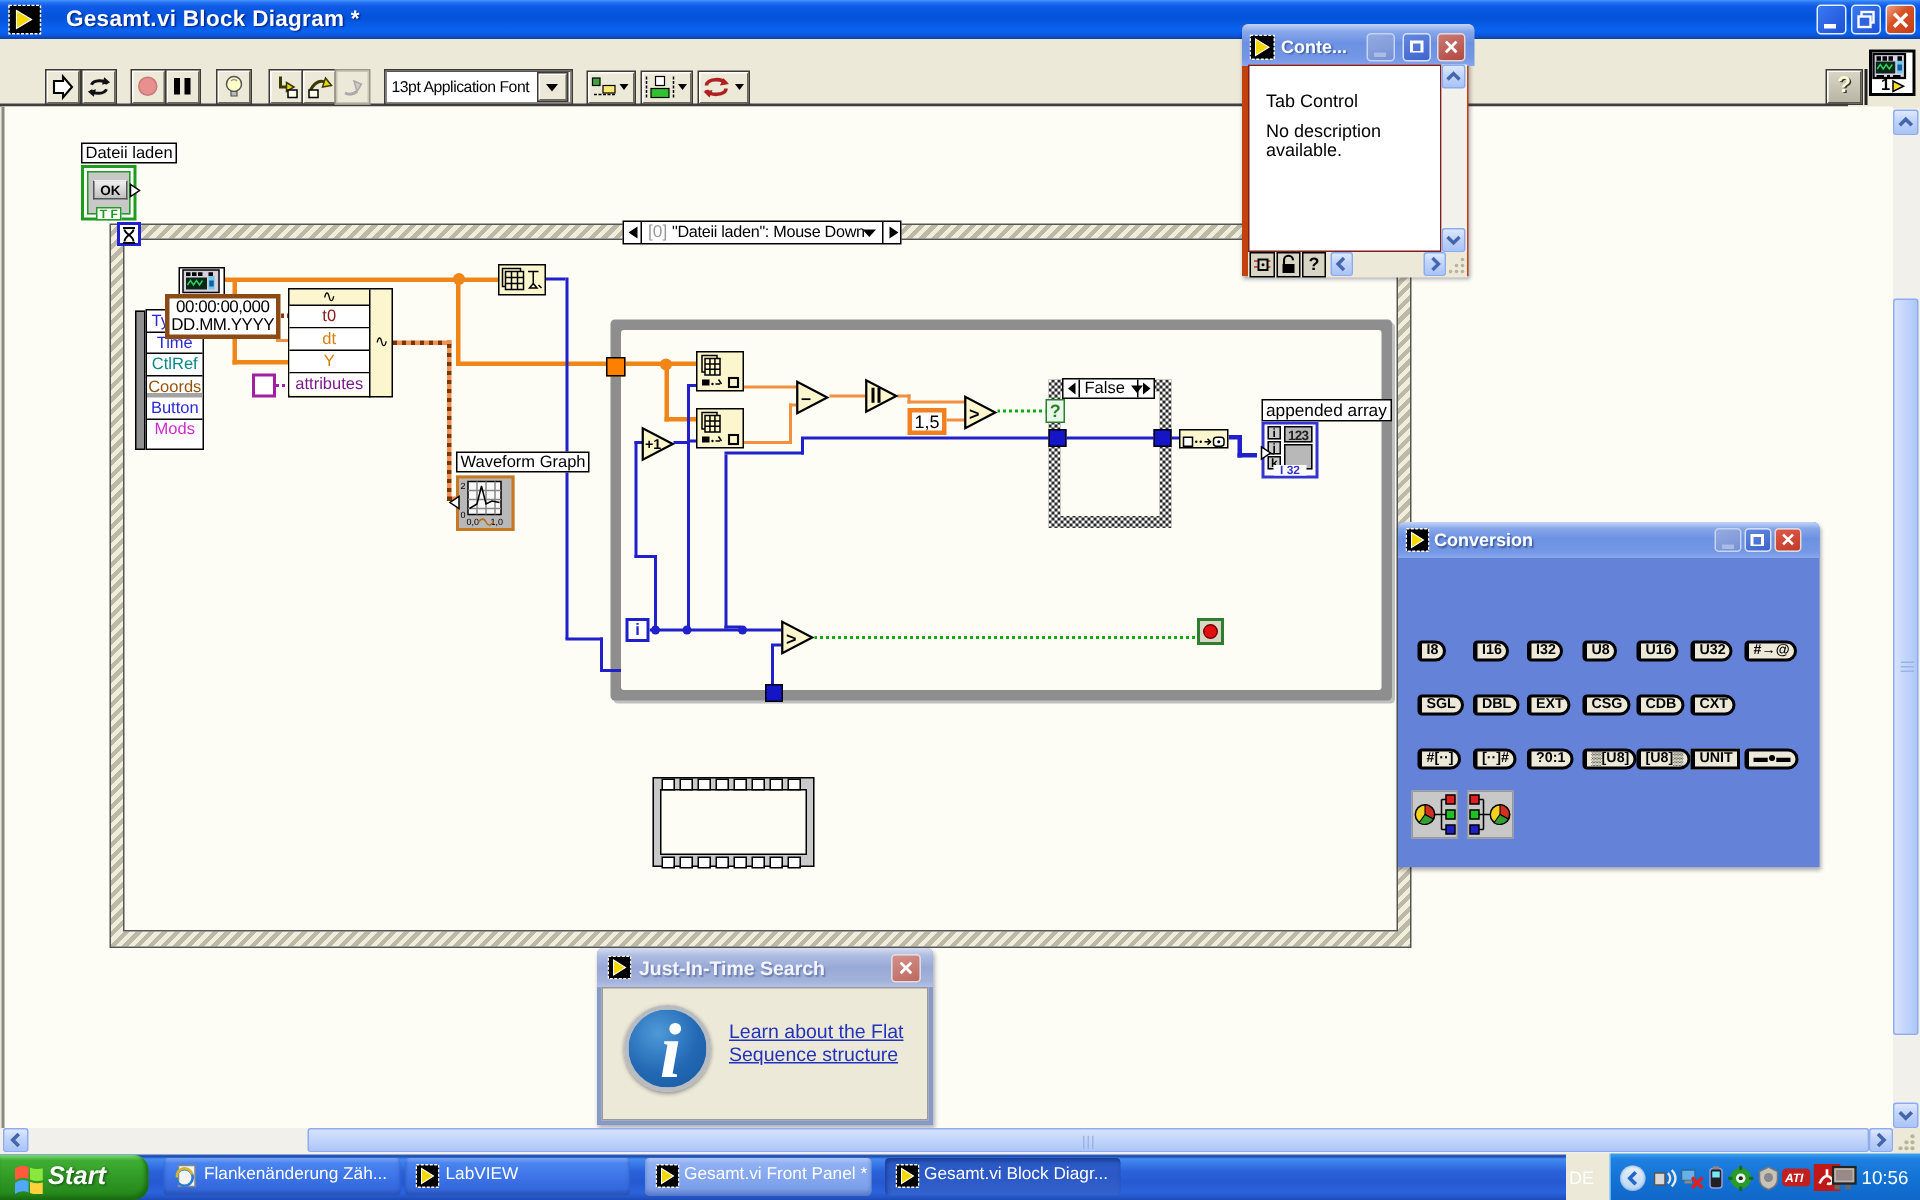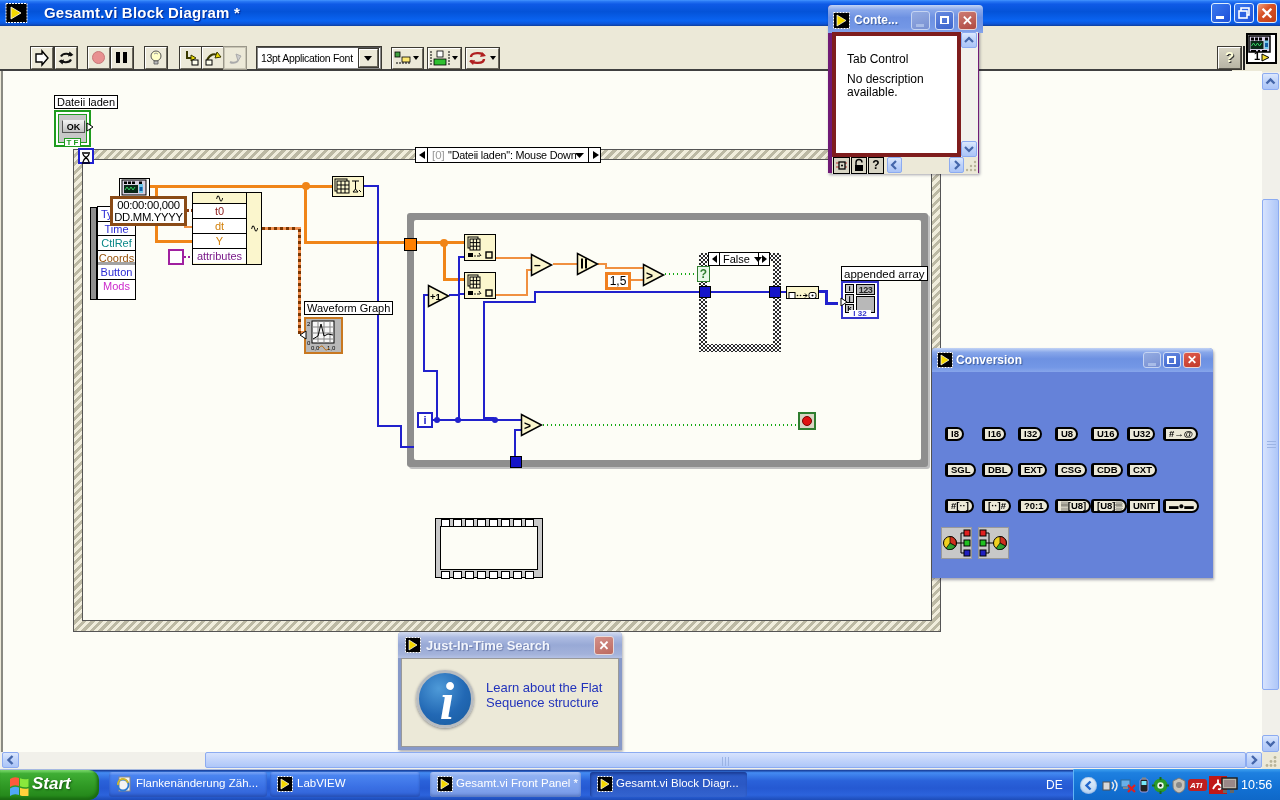--- a/index.html
+++ b/index.html
@@ -23,21 +23,21 @@
 .wire{position:absolute}
 
 .hatch{background:repeating-linear-gradient(135deg,#f0eddc 0 3px,#bcb9a4 3px 6px)}
 
 .chk{background-image:conic-gradient(#2a2a2a 25%,#fafafa 0 50%,#2a2a2a 0 75%,#fafafa 0);background-size:4px 4px}
 .tri{position:absolute}
 .cv{position:absolute;height:14px;border:2px solid #000;border-radius:3px 7px 7px 3px;border-left-width:3px;background:#ece9d8;font-size:9.5px;font-weight:bold;line-height:10px;padding:0 3px;color:#000;white-space:nowrap}
 
 .sbbtn{position:absolute;background:linear-gradient(180deg,#dce8fd,#c0d4fa 45%,#abc4f7);border:1px solid #8cabf1;border-radius:2px;color:#4d6185;font-weight:bold;text-align:center}
 
-#taskbar{position:absolute;left:0;top:769px;width:1280px;height:31px;background:linear-gradient(180deg,#eaf2fe 0%,#16409f 5%,#448bf2 12%,#2a62da 38%,#2559d2 62%,#2c63dc 84%,#1d4cb8 100%)}
+#taskbar{position:absolute;left:0;top:769px;width:1044px;height:31px;background:linear-gradient(180deg,#eaf2fe 0%,#16409f 5%,#448bf2 12%,#2a62da 38%,#2559d2 62%,#2c63dc 84%,#1d4cb8 100%)}
 </style></head>
 <body>
 <div id="screen">
 
 <div id="titlebar">
   <svg class="abs" style="left:5px;top:3px" width="24" height="21">
         <rect x="1" y="0.5" width="21" height="19" fill="#000" stroke="#fff" stroke-dasharray="2 1"></rect>
         <path d="M6 4 l10 6 -10 6 z" fill="#f5d800" stroke="#fff" stroke-width="0.8"></path>
       </svg>
   <div class="txt">Gesamt.vi Block Diagram *</div>
@@ -462,35 +462,35 @@
       <path d="M1.5 1.5 v21 l20 -10.5 z" fill="#fbf6cd" stroke="#000" stroke-width="1.5"></path>
       <text x="4" y="17" font-size="12" font-weight="bold" fill="#000">&gt;</text>
     </svg>
 
 <div class="abs" style="left:798px;top:412px;width:18px;height:18px;background:#d8d5c4;border:2px solid #2f7d2f">
   <div class="abs" style="left:2px;top:2px;width:10px;height:10px;border-radius:50%;background:#e01010;border:1px solid #700"></div>
 </div>
 
 <div class="abs" style="left:510px;top:456px;width:12px;height:12px;background:#1515c8;border:1px solid #000"></div>
 
-<div class="abs" style="left:828px;top:5px;width:151px;height:168px;background:#701a75;border-radius:4px 4px 0 0;box-shadow:1px 2px 3px rgba(0,0,40,0.35)">
+<div class="abs" style="left:828px;top:16px;width:151px;height:168px;background:#c2410c;border-radius:4px 4px 0 0;box-shadow:1px 2px 3px rgba(0,0,40,0.35)">
   <div class="abs" style="left:0;top:0;width:155px;height:28px;border-radius:4px 4px 0 0;background:linear-gradient(180deg,#c3d4f5 0%,#88a7ea 18%,#6d91e2 45%,#7397e6 80%,#87a5ea 100%)"></div>
   <svg class="abs" style="left:5px;top:7px" width="17" height="17">
         <rect x="0.5" y="0.5" width="16" height="16" fill="#000" stroke="#fff" stroke-dasharray="2 1"></rect>
         <path d="M4 3 l9 5.5 -9 5.5 z" fill="#f5d800" stroke="#fff" stroke-width="0.7"></path>
       </svg>
   <div class="abs" style="left:26px;top:8px;color:#fff;font-size:12px;font-weight:bold;text-shadow:1px 1px 1px #3a5a9a">Conte...</div>
   <div class="abs" style="left:83px;top:6px;width:19px;height:19px;border-radius:3px;border:1px solid #c5d4f2;background:linear-gradient(160deg,#94ace2,#7890d2)">
         <div class="abs" style="left:4px;top:12px;width:8px;height:3px;background:#a8bce8"></div>
       </div>
   <div class="abs" style="left:107px;top:6px;width:19px;height:19px;border-radius:3px;border:1px solid #d5e0f5;background:linear-gradient(160deg,#6488e0,#3c64cc)">
         <div class="abs" style="left:4px;top:4px;width:9px;height:8px;border:2px solid #fff;border-bottom-width:1px"></div>
       </div>
   <div class="abs" style="left:130px;top:6px;width:19px;height:19px;border-radius:3px;border:1px solid #e8d5d5;background:linear-gradient(160deg,#cc7a72,#b04a42);color:#fff;font-size:13px;font-weight:bold;text-align:center;line-height:17px">✕</div>
-  <div class="abs" style="left:4px;top:27px;width:129px;height:125px;background:#fff;border:4px solid #7f1d1d">
+  <div class="abs" style="left:4px;top:27px;width:129px;height:125px;background:#fff;border:1px solid #7f1d1d">
     <div class="abs" style="left:11px;top:16px;font-size:12px">Tab Control</div>
     <div class="abs" style="left:11px;top:37px;font-size:12px;line-height:13px">No description<br>available.</div>
   </div>
   <div class="abs" style="left:133px;top:27px;width:17px;height:125px;background:#f2f1ec">
     <div class="sbbtn" style="left:0px;top:0px;width:16px;height:16px"><svg width="14" height="14">
             <path d="M3 9 l4 -4 4 4" fill="none" stroke="#4466aa" stroke-width="2.2"></path>
           </svg></div>
     <div class="sbbtn" style="left:0px;top:109px;width:16px;height:16px"><svg width="14" height="14">
             <path d="M3 5 l4 4 4 -4" fill="none" stroke="#4466aa" stroke-width="2.2"></path>
           </svg></div>
@@ -588,21 +588,21 @@
   <svg class="abs" style="left:7px;top:5px" width="16" height="16">
         <rect x="0.5" y="0.5" width="15" height="15" fill="#000" stroke="#fff" stroke-dasharray="2 1"></rect>
         <path d="M4 3 l8 5 -8 5 z" fill="#f5d800" stroke="#fff" stroke-width="0.7"></path>
       </svg>
   <div class="abs" style="left:28px;top:6px;color:#f2f5fc;font-size:13px;font-weight:bold;text-shadow:1px 1px 1px #6a7aaa">Just-In-Time Search</div>
   <div class="abs" style="left:196px;top:4px;width:20px;height:19px;border-radius:3px;border:1px solid #e8dada;background:linear-gradient(160deg,#d49089,#bc6a60);color:#fff;font-size:13px;font-weight:bold;text-align:center;line-height:17px">✕</div>
   <div class="abs" style="left:3px;top:26px;width:218px;height:89px;background:#ece9d8;border:1px solid #999"></div>
   <div class="abs" style="left:18px;top:38px;width:58px;height:58px;border-radius:50%;background:radial-gradient(circle at 38% 30%,#4e9ad8,#2268b4 55%,#175a9c);border:3px solid #b8bcc0;box-shadow:0 1px 3px #888">
     <div style="position:absolute;left:0;top:3px;width:56px;text-align:center;font-family:'Liberation Serif',serif;font-style:italic;font-weight:bold;font-size:52px;color:#fff;line-height:52px">i</div>
   </div>
-  <div class="abs" style="left:88px;top:49px;font-size:13px;color:#2233bb;line-height:14.5px">Learn about the Flat<br>Sequence structure</div>
+  <div class="abs" style="left:88px;top:49px;font-size:13px;color:#2233bb;text-decoration:underline;line-height:14.5px">Learn about the Flat<br>Sequence structure</div>
 </div>
 
 <div class="abs" style="left:1262px;top:72px;width:18px;height:680px;background:#f1f0ea">
   <div class="sbbtn" style="left:0px;top:1px;width:17px;height:17px"><svg width="15" height="15">
           <path d="M3.5 9.5 l4 -4 4 4" fill="none" stroke="#4466aa" stroke-width="2.4"></path>
         </svg></div>
   <div class="abs" style="left:0px;top:127px;width:17px;height:491px;border-radius:2px;border:1px solid #8cabf1;background:linear-gradient(90deg,#d7e3fd,#c2d4fb 50%,#aec7f8)">
     <svg class="abs" style="left:4px;top:240px" width="9" height="9">
           <g stroke="#9cb4e4">
             <path d="M0 1.5 h9 M0 4.5 h9 M0 7.5 h9"></path>

